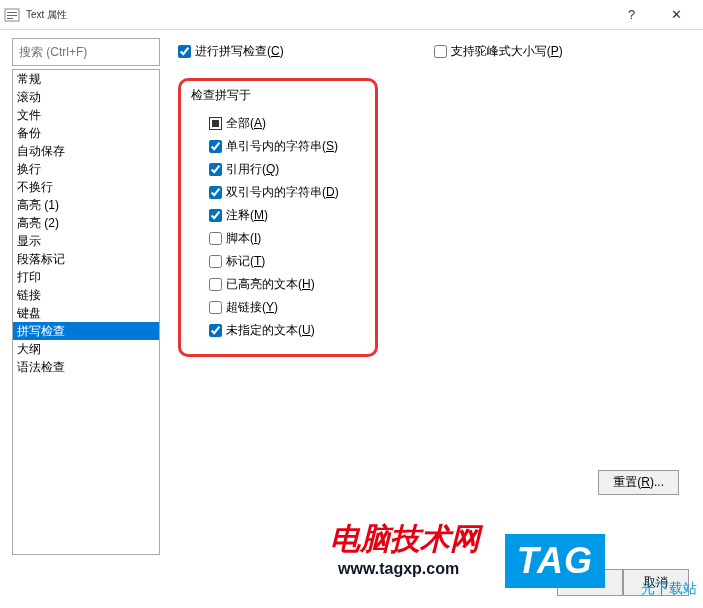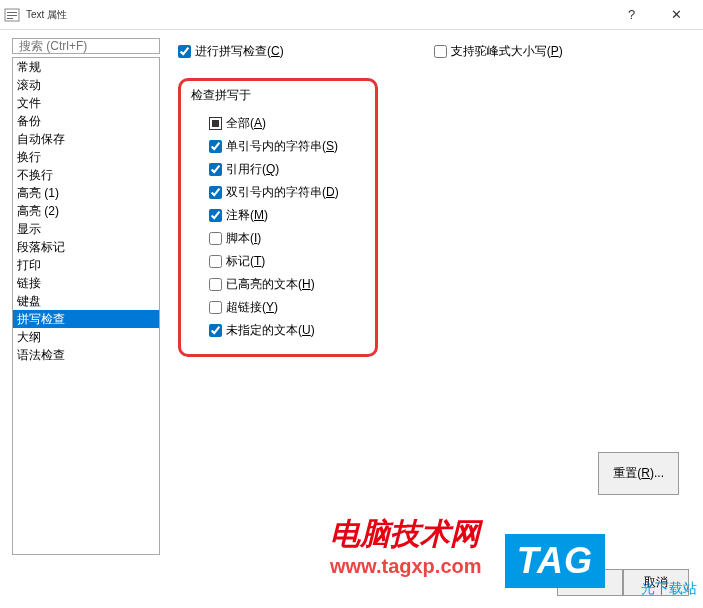--- a/index.html
+++ b/index.html
@@ -4,43 +4,43 @@
 <style>
 * { box-sizing: border-box; margin: 0; padding: 0; }
 body { font-family: "Microsoft YaHei", "SimSun", sans-serif; font-size: 12px; background: #fff; width: 703px; height: 608px; overflow: hidden; position: relative; }
 .titlebar { height: 30px; border-bottom: 1px solid #ddd; display: flex; align-items: center; padding: 0 4px; background: #fff; }
 .title-icon { width: 16px; height: 16px; margin-right: 6px; }
 .title-text { flex: 1; font-size: 10px; color: #333; }
 .title-btns { display: flex; }
 .tbtn { width: 45px; height: 30px; display: flex; align-items: center; justify-content: center; font-size: 13px; color: #333; cursor: default; }
 .main { display: flex; padding: 8px 10px 0 12px; height: 525px; }
 .sidebar { width: 148px; display: flex; flex-direction: column; }
-.search { height: 16px; border: 1px solid #aaa; padding: 0 6px; font-size: 12px; margin-bottom: 3px; width: 100%; }
+.search { height: 28px; border: 1px solid #aaa; padding: 0 6px; font-size: 12px; margin-bottom: 3px; width: 100%; }
 .tree { flex: 1; border: 1px solid #aaa; background: #fff; overflow-y: auto; }
 .tree-item { padding: 1px 4px; font-size: 12px; line-height: 16px; cursor: default; }
 .tree-item.selected { background: #0078d7; color: #fff; }
 .content { flex: 1; padding: 0 10px 0 18px; position: relative; }
 .row { display: flex; align-items: center; margin-bottom: 6px; }
 .ck { margin-right: 4px; }
 .ck-mixed { appearance: none; width: 13px; height: 13px; border: 1px solid #333; background: #fff; position: relative; display: inline-block; vertical-align: middle; }
 .ck-mixed::after { content: ""; position: absolute; inset: 2px; background: #333; }
 .lbl { font-size: 12px; }
 .lbl u { text-decoration: underline; }
 .top-checks { display: flex; padding: 5px 0 12px 0; }
 .top-left { margin-right: 150px; }
 .fieldset { border: 3px solid #e63434; border-radius: 10px; padding: 8px 10px 12px 10px; width: 200px; position: relative; }
 .fieldset-title { position: relative; top: -2px; margin-bottom: 6px; font-size: 12px; }
 .field-item { display: flex; align-items: center; padding: 3px 0 3px 18px; }
 .buttons-row { position: absolute; right: 14px; bottom: 60px; }
-.btn { border: 1px solid #999; background: #f0f0f0; padding: 12px 14px; font-size: 12px; cursor: default; }
+.btn { border: 1px solid #999; background: #f0f0f0; padding: 3px 14px; font-size: 12px; cursor: default; }
 .footer-btns { position: absolute; right: 14px; bottom: 12px; display: flex; }
 .footer-btns .btn { padding: 4px 20px; }
 .watermark1 { position: absolute; left: 330px; bottom: 30px; font-family: Arial, sans-serif; font-weight: bold; }
 .watermark1 .big { font-size: 30px; color: #e60012; font-style: italic; }
-.watermark1 .url { font-size: 20px; color: #ef4444; }
+.watermark1 .url { font-size: 16px; color: #0f172a; margin-left: 8px; }
 .tag-badge { position: absolute; right: 98px; bottom: 20px; background: #0099e5; color: #fff; font-family: Arial, sans-serif; font-weight: bold; font-size: 36px; padding: 6px 12px; font-style: italic; letter-spacing: 1px; }
 .watermark2 { position: absolute; right: 6px; bottom: 10px; font-size: 14px; color: #0099e5; font-family: "Microsoft YaHei", sans-serif; }
 .checked-blue { accent-color: #0070c0; }
 </style>
 </head>
 <body>
 
 <div class="titlebar">
   <svg class="title-icon" viewBox="0 0 16 16">
       <rect x="1" y="2" width="14" height="12" fill="#fff" stroke="#888"></rect>

